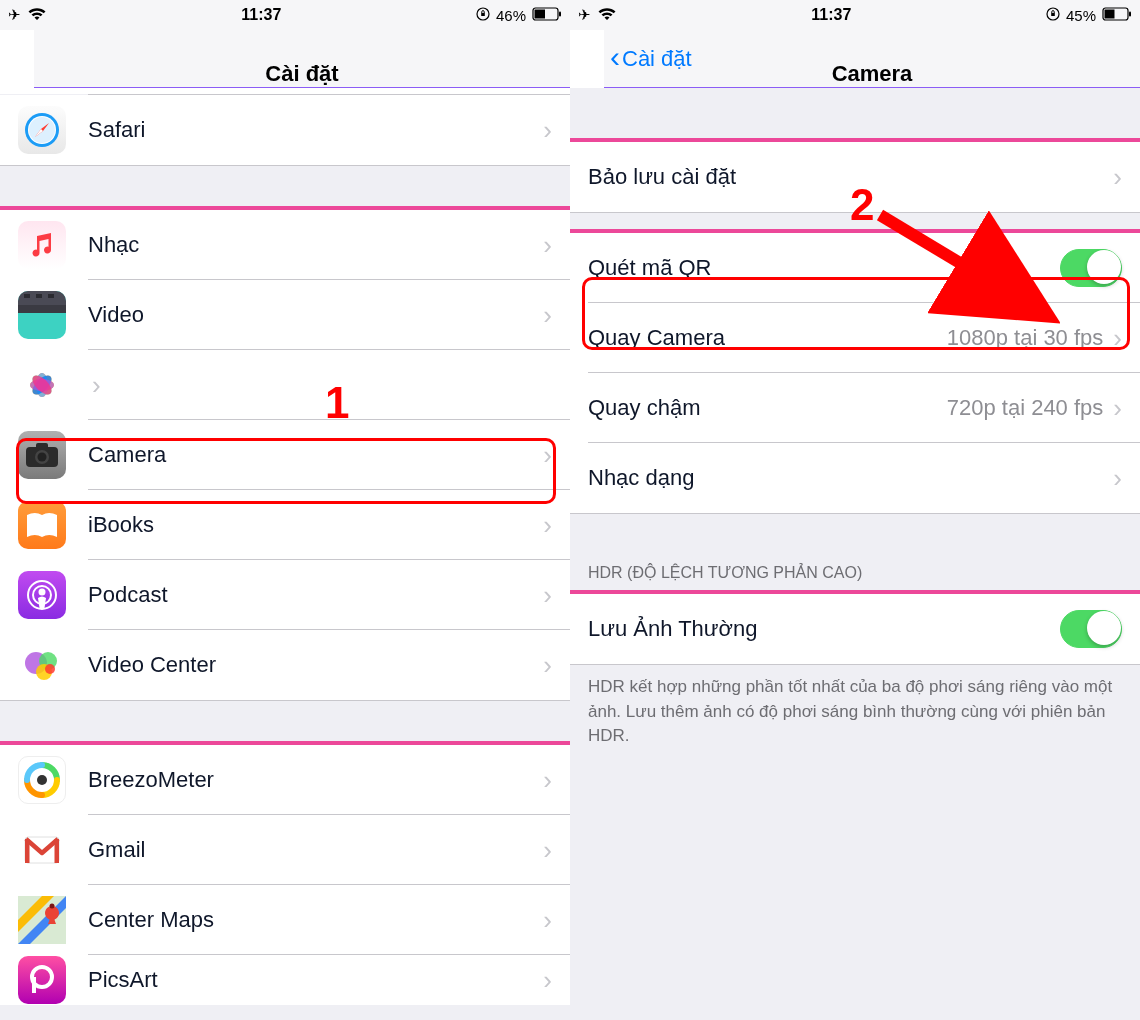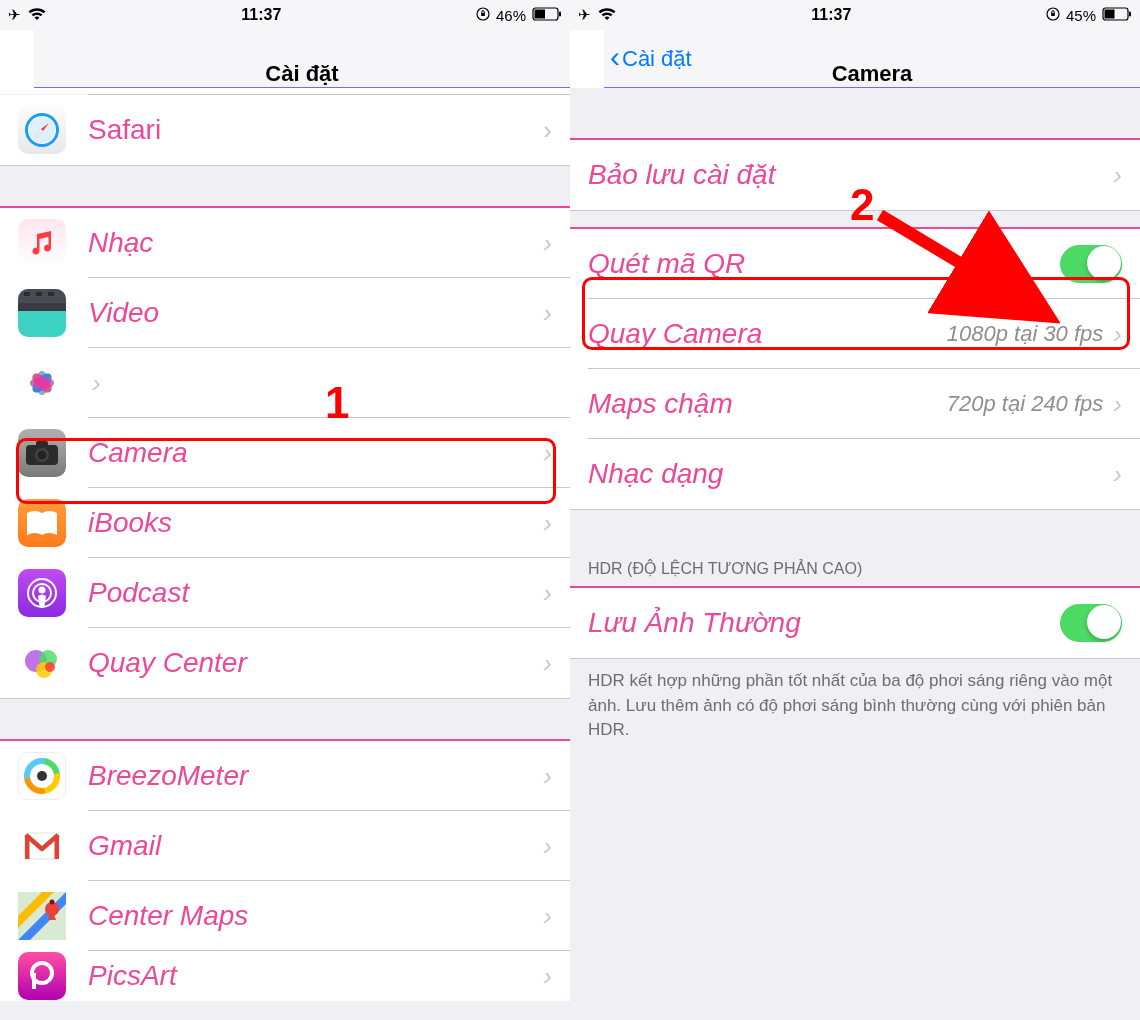--- a/index.html
+++ b/index.html
@@ -51,29 +51,29 @@
   .sep::after {
     content: "";
     position: absolute; left: 88px; right: 0; bottom: 0;
     height: 1px; background: #c8c7cc;
   }
   .sep-full::after {
     content: "";
     position: absolute; left: 18px; right: 0; bottom: 0;
     height: 1px; background: #c8c7cc;
   }
-  .group-edge-top { border-top: 2px solid #ec4899; font-style: italic; }
+  .group-edge-top { border-top: 4px solid #ec4899; }
   .group-edge-bottom { border-bottom: 1px solid #c8c7cc; }
   .icon-box {
     width: 48px; height: 48px; border-radius: 10px;
     display: flex; align-items: center; justify-content: center;
     margin-right: 22px; flex-shrink: 0;
     font-size: 26px;
   }
-  .row-label { font-size: 28px; flex: 1; color: #ec4899; }
+  .row-label { font-size: 22px; flex: 1; color: #0f172a; }
   .row-detail { font-size: 22px; color: #8e8e93; margin-right: 6px; }
   .chevron {
     color: #c7c7cc; font-size: 26px; font-weight: 300;
     margin-left: 4px;
   }
   .toggle {
     width: 62px; height: 38px; border-radius: 19px;
     position: relative;
     background: #e5e5ea;
     border: 1.5px solid #e5e5ea;
@@ -260,21 +260,21 @@
       </div>
       <div class="row">
         <div class="icon-box ic-gc">
           <svg width="40" height="40" viewBox="0 0 40 40">
               <circle cx="14" cy="18" r="11" fill="#af52de" opacity="0.8"></circle>
               <circle cx="26" cy="16" r="9" fill="#4cd964" opacity="0.8"></circle>
               <circle cx="22" cy="27" r="8" fill="#ffcc00" opacity="0.85"></circle>
               <circle cx="28" cy="24" r="5" fill="#ff3b30" opacity="0.85"></circle>
             </svg>
         </div>
-        <div class="row-label">Quay Center</div>
+        <div class="row-label">Video Center</div>
         <span class="chevron">›</span>
       </div>
     </div>
 
     <div class="spacer"></div>
 
     <div class="group group-edge-top">
       <div class="row sep">
         <div class="icon-box ic-breezo">
           <svg width="38" height="38" viewBox="0 0 38 38">
@@ -379,21 +379,21 @@
         <div class="toggle on">
             <div class="knob"></div>
           </div>
       </div>
       <div class="row sep-full">
         <div class="row-label">Quay Camera</div>
         <div class="row-detail">1080p tại 30 fps</div>
         <span class="chevron">›</span>
       </div>
       <div class="row sep-full">
-        <div class="row-label">Maps chậm</div>
+        <div class="row-label">Quay chậm</div>
         <div class="row-detail">720p tại 240 fps</div>
         <span class="chevron">›</span>
       </div>
       <div class="row">
         <div class="row-label">Nhạc dạng</div>
         <span class="chevron">›</span>
       </div>
     </div>
 
     <div class="section-header" style="padding-top:50px">HDR (ĐỘ LỆCH TƯƠNG PHẢN CAO)</div>

